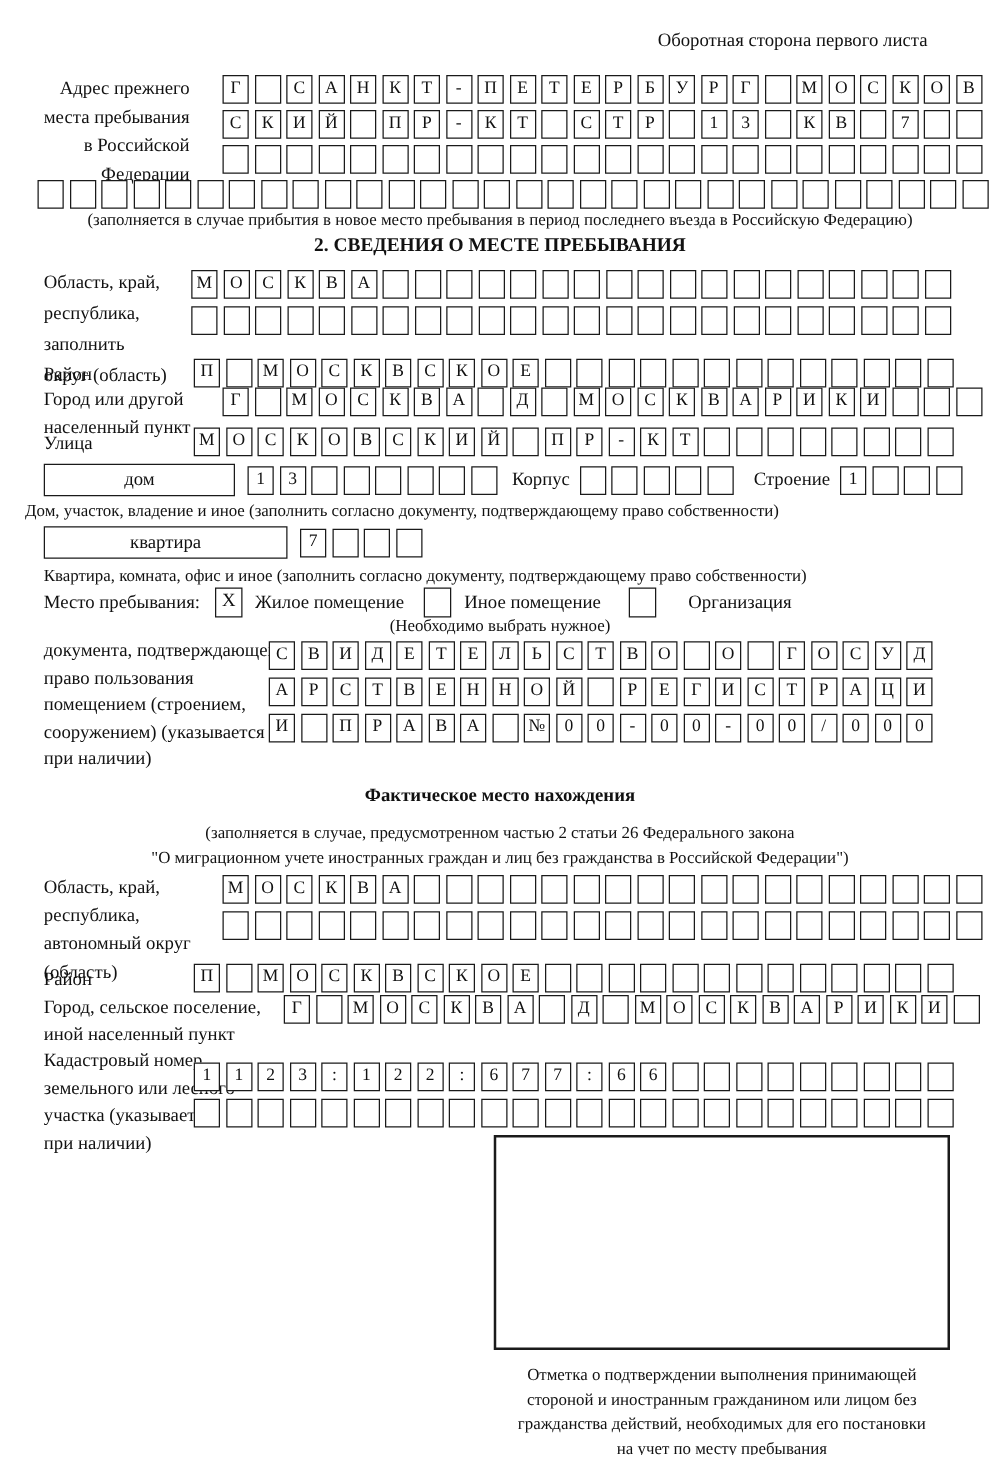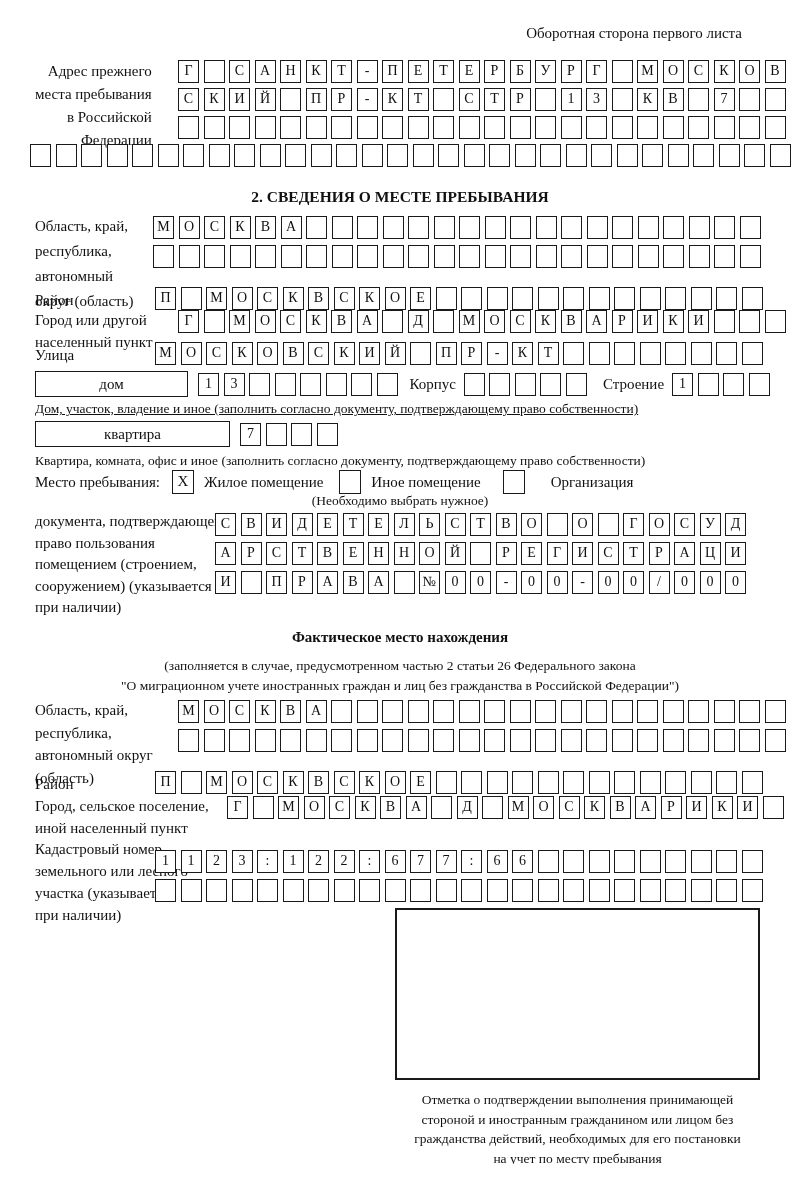--- a/index.html
+++ b/index.html
@@ -147,27 +147,28 @@
       <span class="cell"></span>
       <span class="cell"></span>
       <span class="cell"></span>
       <span class="cell"></span>
       <span class="cell"></span>
       <span class="cell"></span>
       <span class="cell"></span>
       <span class="cell"></span>
       <span class="cell"></span>
     </div>
+  <div class="abs note center" style="top:168px;">(заполняется в случае прибытия в новое место пребывания в период последнего въезда в Российскую Федерацию)</div>
 
   <div class="abs bold center" style="top:188px;font-size:15.5px;font-family:Liberation Serif, serif;">2. СВЕДЕНИЯ О МЕСТЕ ПРЕБЫВАНИЯ</div>
 
   <div class="abs lbl" style="left:35px;top:214px;line-height:25px;">
       <div>Область, край,</div>
       <div>республика,</div>
-      <div>автономный</div>
+      <div>заполнить</div>
       <div>округ (область)</div>
     </div>
   <div class="abs cellrow" style="left:153px;top:216px;">
       <span class="cell">М</span>
       <span class="cell">О</span>
       <span class="cell">С</span>
       <span class="cell">К</span>
       <span class="cell">В</span>
       <span class="cell">А</span>
       <span class="cell"></span>
@@ -324,21 +325,21 @@
         <span class="cell"></span>
       </div>
     <div class="inlinelbl" style="margin:0 8px 0 16px;">Строение</div>
     <div class="cellrow">
         <span class="cell">1</span>
         <span class="cell"></span>
         <span class="cell"></span>
         <span class="cell"></span>
       </div>
   </div>
-  <div class="abs note" style="left:35px;top:401px;text-decoration:underline;">Дом, участок, владение и иное (заполнить согласно документу, подтверждающему право собственности)</div>
+  <div class="abs note" style="left:20px;top:401px;">Дом, участок, владение и иное (заполнить согласно документу, подтверждающему право собственности)</div>
 
   <div class="abs" style="left:35px;top:421px;display:flex;align-items:center;">
     <div class="widebox" style="width:195px;margin-right:10px;">квартира</div>
     <div class="cellrow">
         <span class="cell">7</span>
         <span class="cell"></span>
         <span class="cell"></span>
         <span class="cell"></span>
       </div>
   </div>

